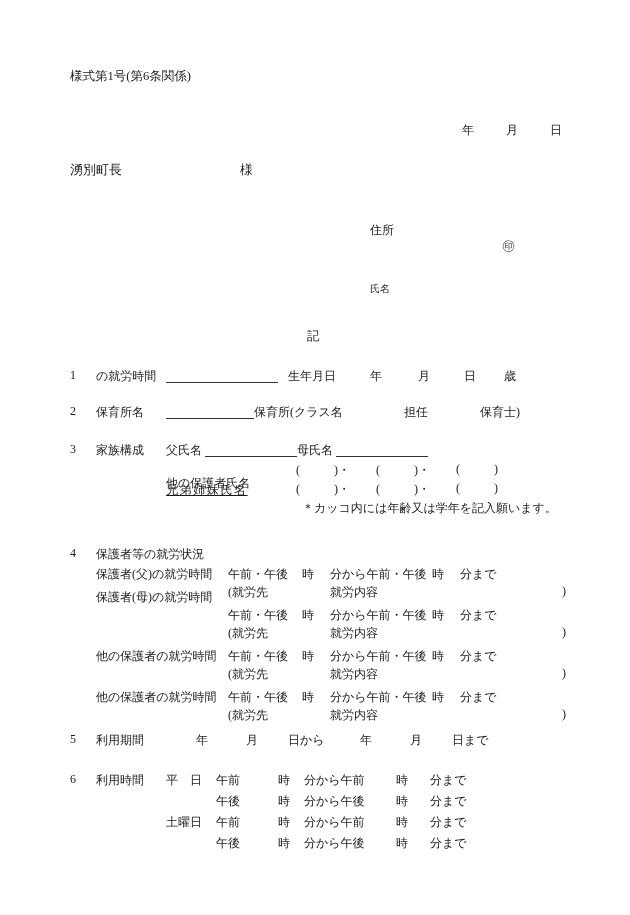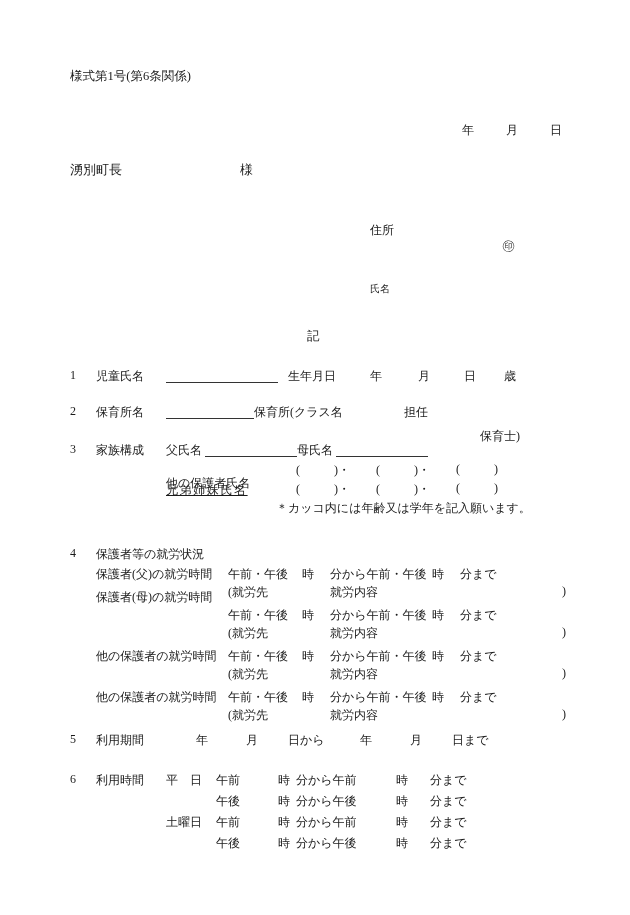--- a/index.html
+++ b/index.html
@@ -47,37 +47,37 @@
   .s1-m      { left: 418px; top: 368px; }
   .s1-d      { left: 464px; top: 368px; }
   .s1-age    { left: 504px; top: 368px; }
 
   .s2 { left: 70px;  top: 404px; }
   .s2-label  { left: 96px;  top: 404px; }
   .s2-blank  { left: 166px; top: 404px; width: 88px;
                border-bottom: 1px solid #333; height: 14px; }
   .s2-nursery{ left: 254px; top: 404px; }
   .s2-teacher{ left: 404px; top: 404px; }
-  .s2-lic    { left: 480px; top: 404px; margin-top: 24px; }
+  .s2-lic    { left: 480px; top: 404px; }
 
   .s3 { left: 70px;  top: 442px; }
   .s3-label  { left: 96px;  top: 442px; }
   .s3-father { left: 166px; top: 442px; }
   .s3-fblank { left: 205px; top: 442px; width: 92px;
                border-bottom: 1px solid #333; height: 14px; }
   .s3-mother { left: 297px; top: 442px; }
   .s3-mblank { left: 336px; top: 442px; width: 92px;
                border-bottom: 1px solid #333; height: 14px; }
 
   .s3-sib    { left: 166px; top: 482px; letter-spacing: 1.6px; text-decoration: underline; }
   .s3-other  { left: 166px; top: 475px; }
   .paren-grp { position: absolute; font-size: 12px; }
   .pg1 { left: 296px; } .pg2 { left: 376px; } .pg3 { left: 456px; }
   .paren-grp .pp { display: inline-block; width: 34px; }
-  .note      { left: 276px; top: 500px; font-size: 12px; }
+  .note      { left: 302px; top: 500px; font-size: 12px; }
 
   .s4 { left: 70px;  top: 546px; }
   .s4-label  { left: 96px;  top: 546px; text-align: right; }
   .w-row     { font-size: 12px; }
   .w-who     { left: 96px; }
   .w-ampm1   { left: 228px; }
   .w-hr1     { left: 302px; }
   .w-from    { left: 330px; }
   .w-hr2     { left: 432px; }
   .w-to      { left: 460px; }
@@ -92,21 +92,21 @@
   .s5-d1 { left: 288px; top: 732px; }
   .s5-y2 { left: 360px; top: 732px; }
   .s5-m2 { left: 410px; top: 732px; }
   .s5-d2 { left: 452px; top: 732px; }
 
   .s6 { left: 70px;  top: 772px; }
   .s6-label  { left: 96px;  top: 772px; }
   .t-day     { left: 166px; }
   .t-ampm    { left: 216px; }
   .t-hr1     { left: 278px; }
-  .t-from    { left: 296px; }
+  .t-from    { left: 304px; }
   .t-hr2     { left: 396px; }
   .t-to      { left: 430px; }
 </style>
 </head>
 <body>
 
 <div class="page">
 
   <div class="abs form-no">様式第1号(第6条関係)</div>
 
@@ -121,21 +121,21 @@
   <div class="abs addressee">湧別町長</div>
   <div class="abs addressee-hon">様</div>
 
   <div class="abs applicant-addr">住所</div>
   <div class="abs applicant-name">氏名</div>
   <div class="abs seal-mark">㊞</div>
 
   <div class="abs ki-mark">記</div>
 
   <div class="abs sec-num s1">1</div>
-  <div class="abs row s1-label">児童氏名</div>
+  <div class="abs row s1-label">の就労時間</div>
   <div class="abs s1-blank"></div>
   <div class="abs row s1-dob">生年月日</div>
   <div class="abs row s1-y">年</div>
   <div class="abs row s1-m">月</div>
   <div class="abs row s1-d">日</div>
   <div class="abs row s1-age">歳</div>
 
   <div class="abs sec-num s2">2</div>
   <div class="abs row s2-label">保育所名</div>
   <div class="abs s2-blank"></div>

